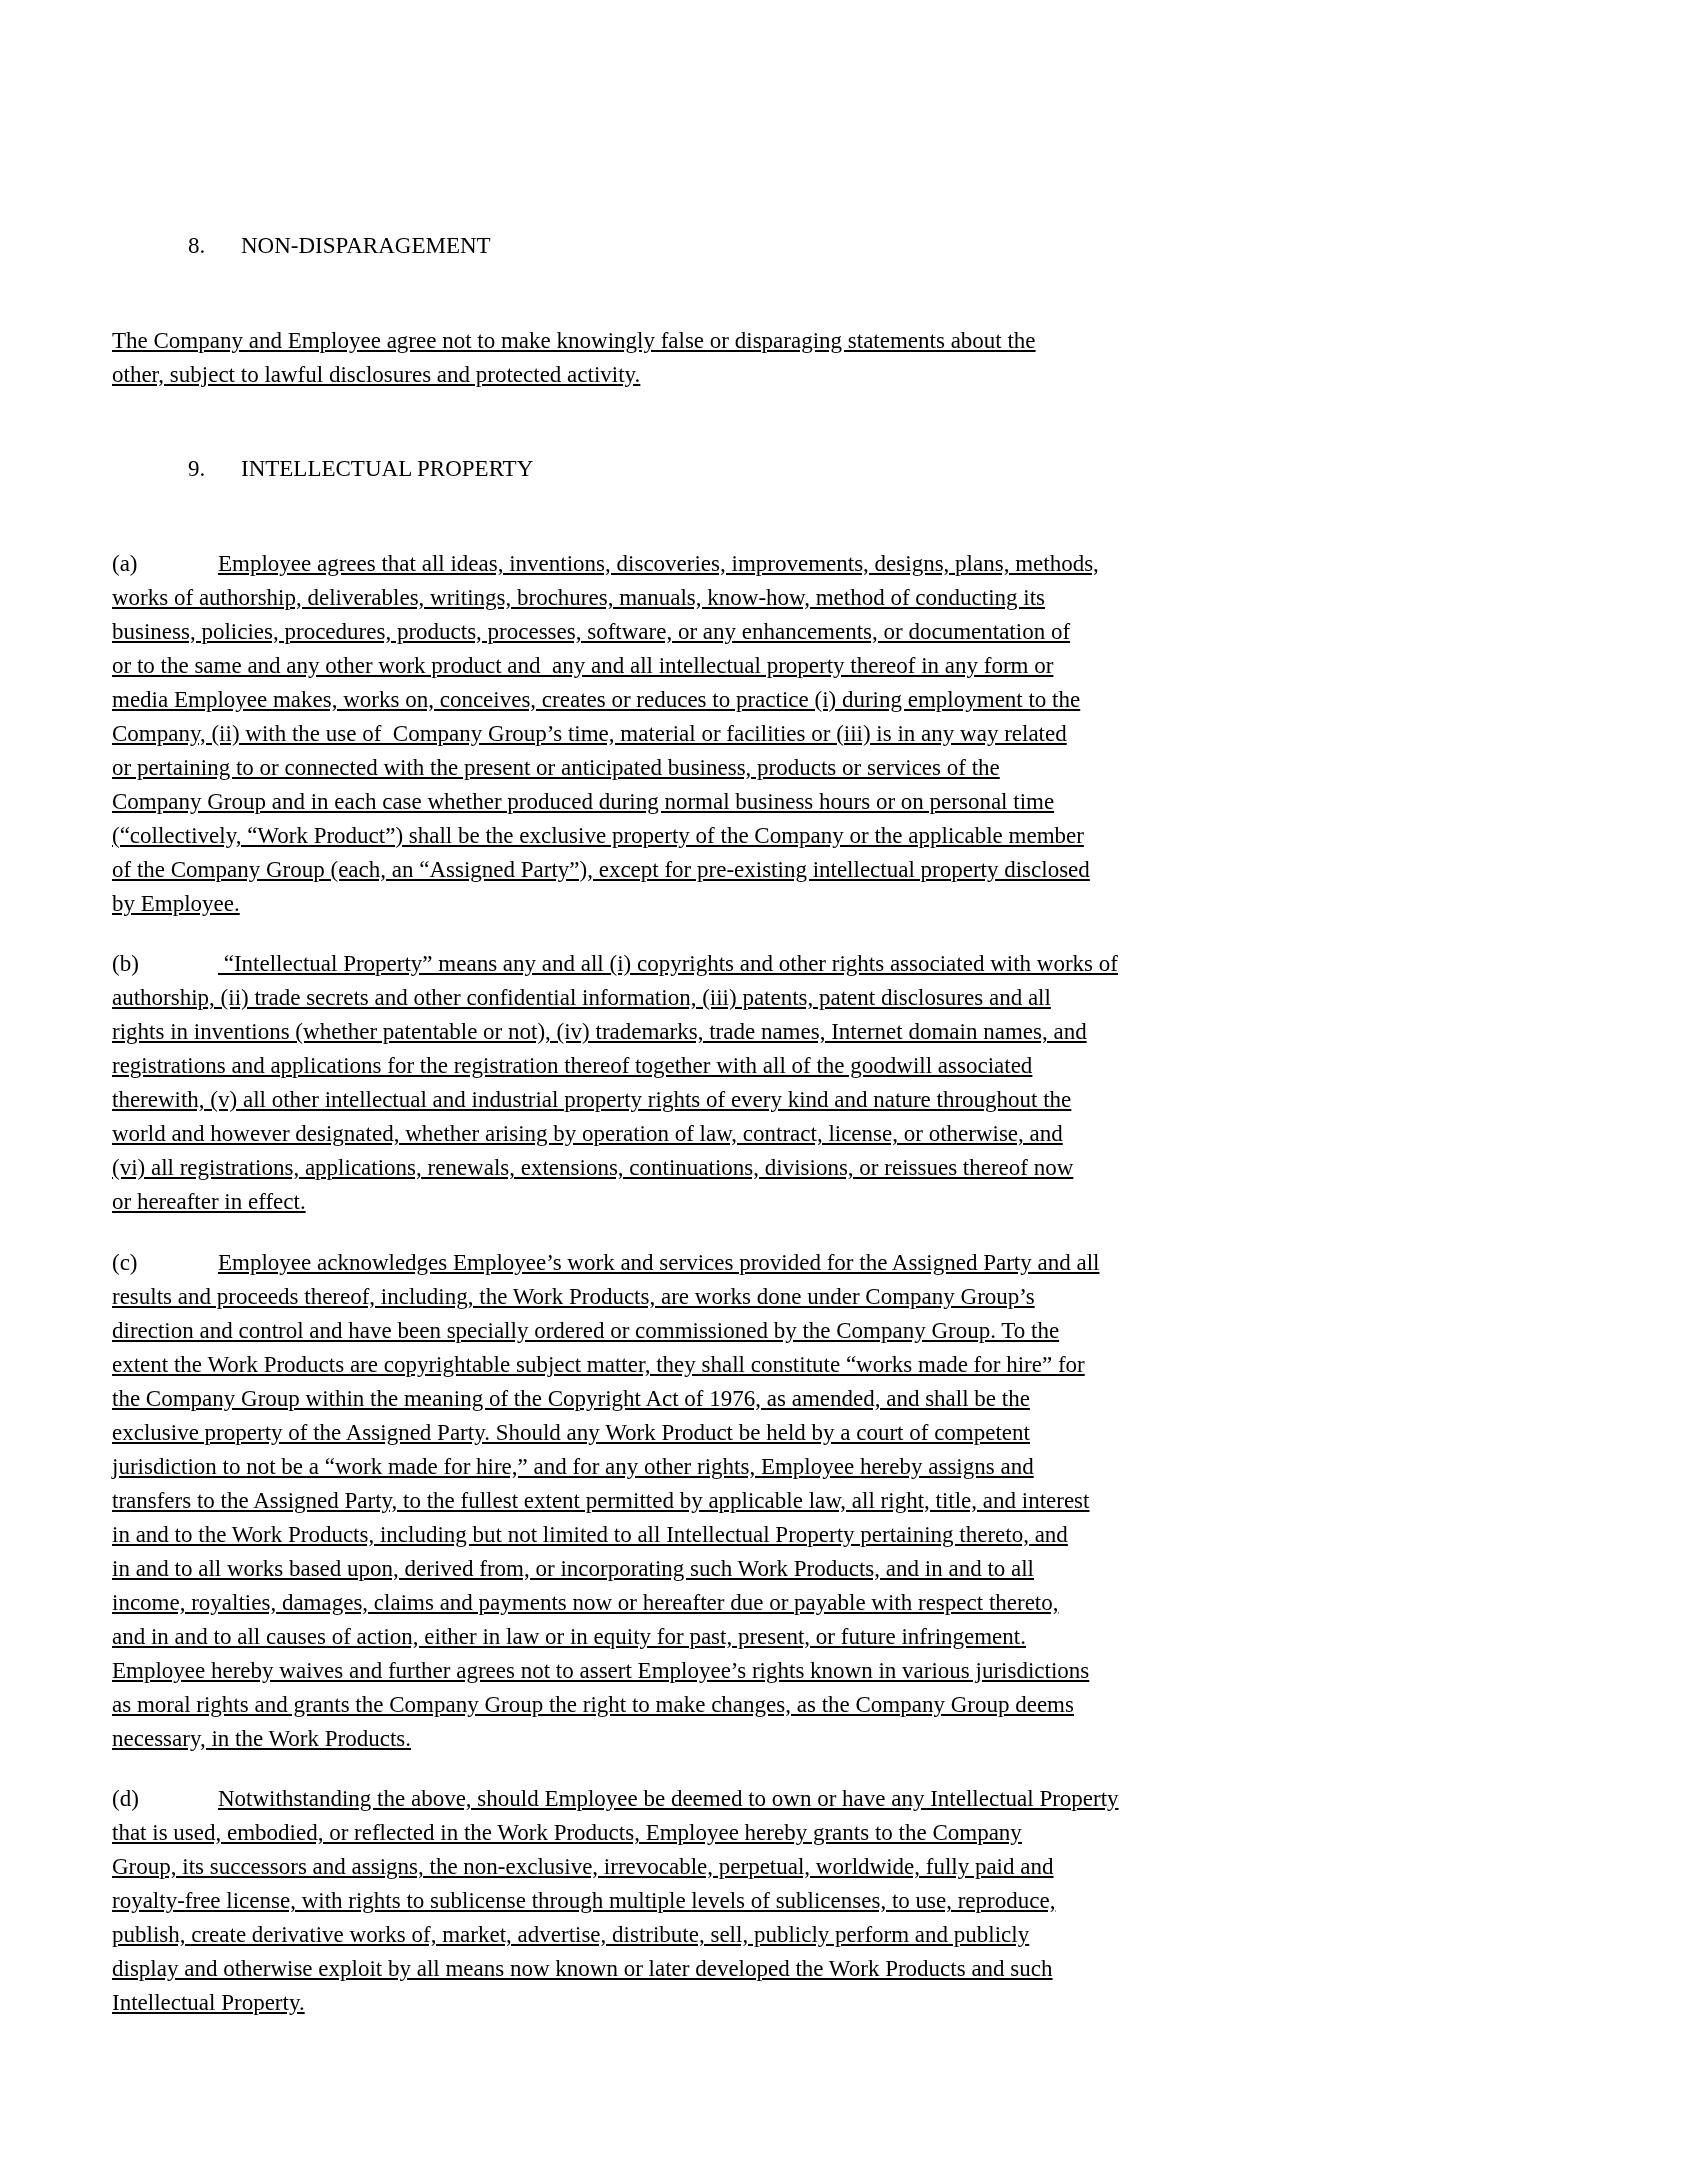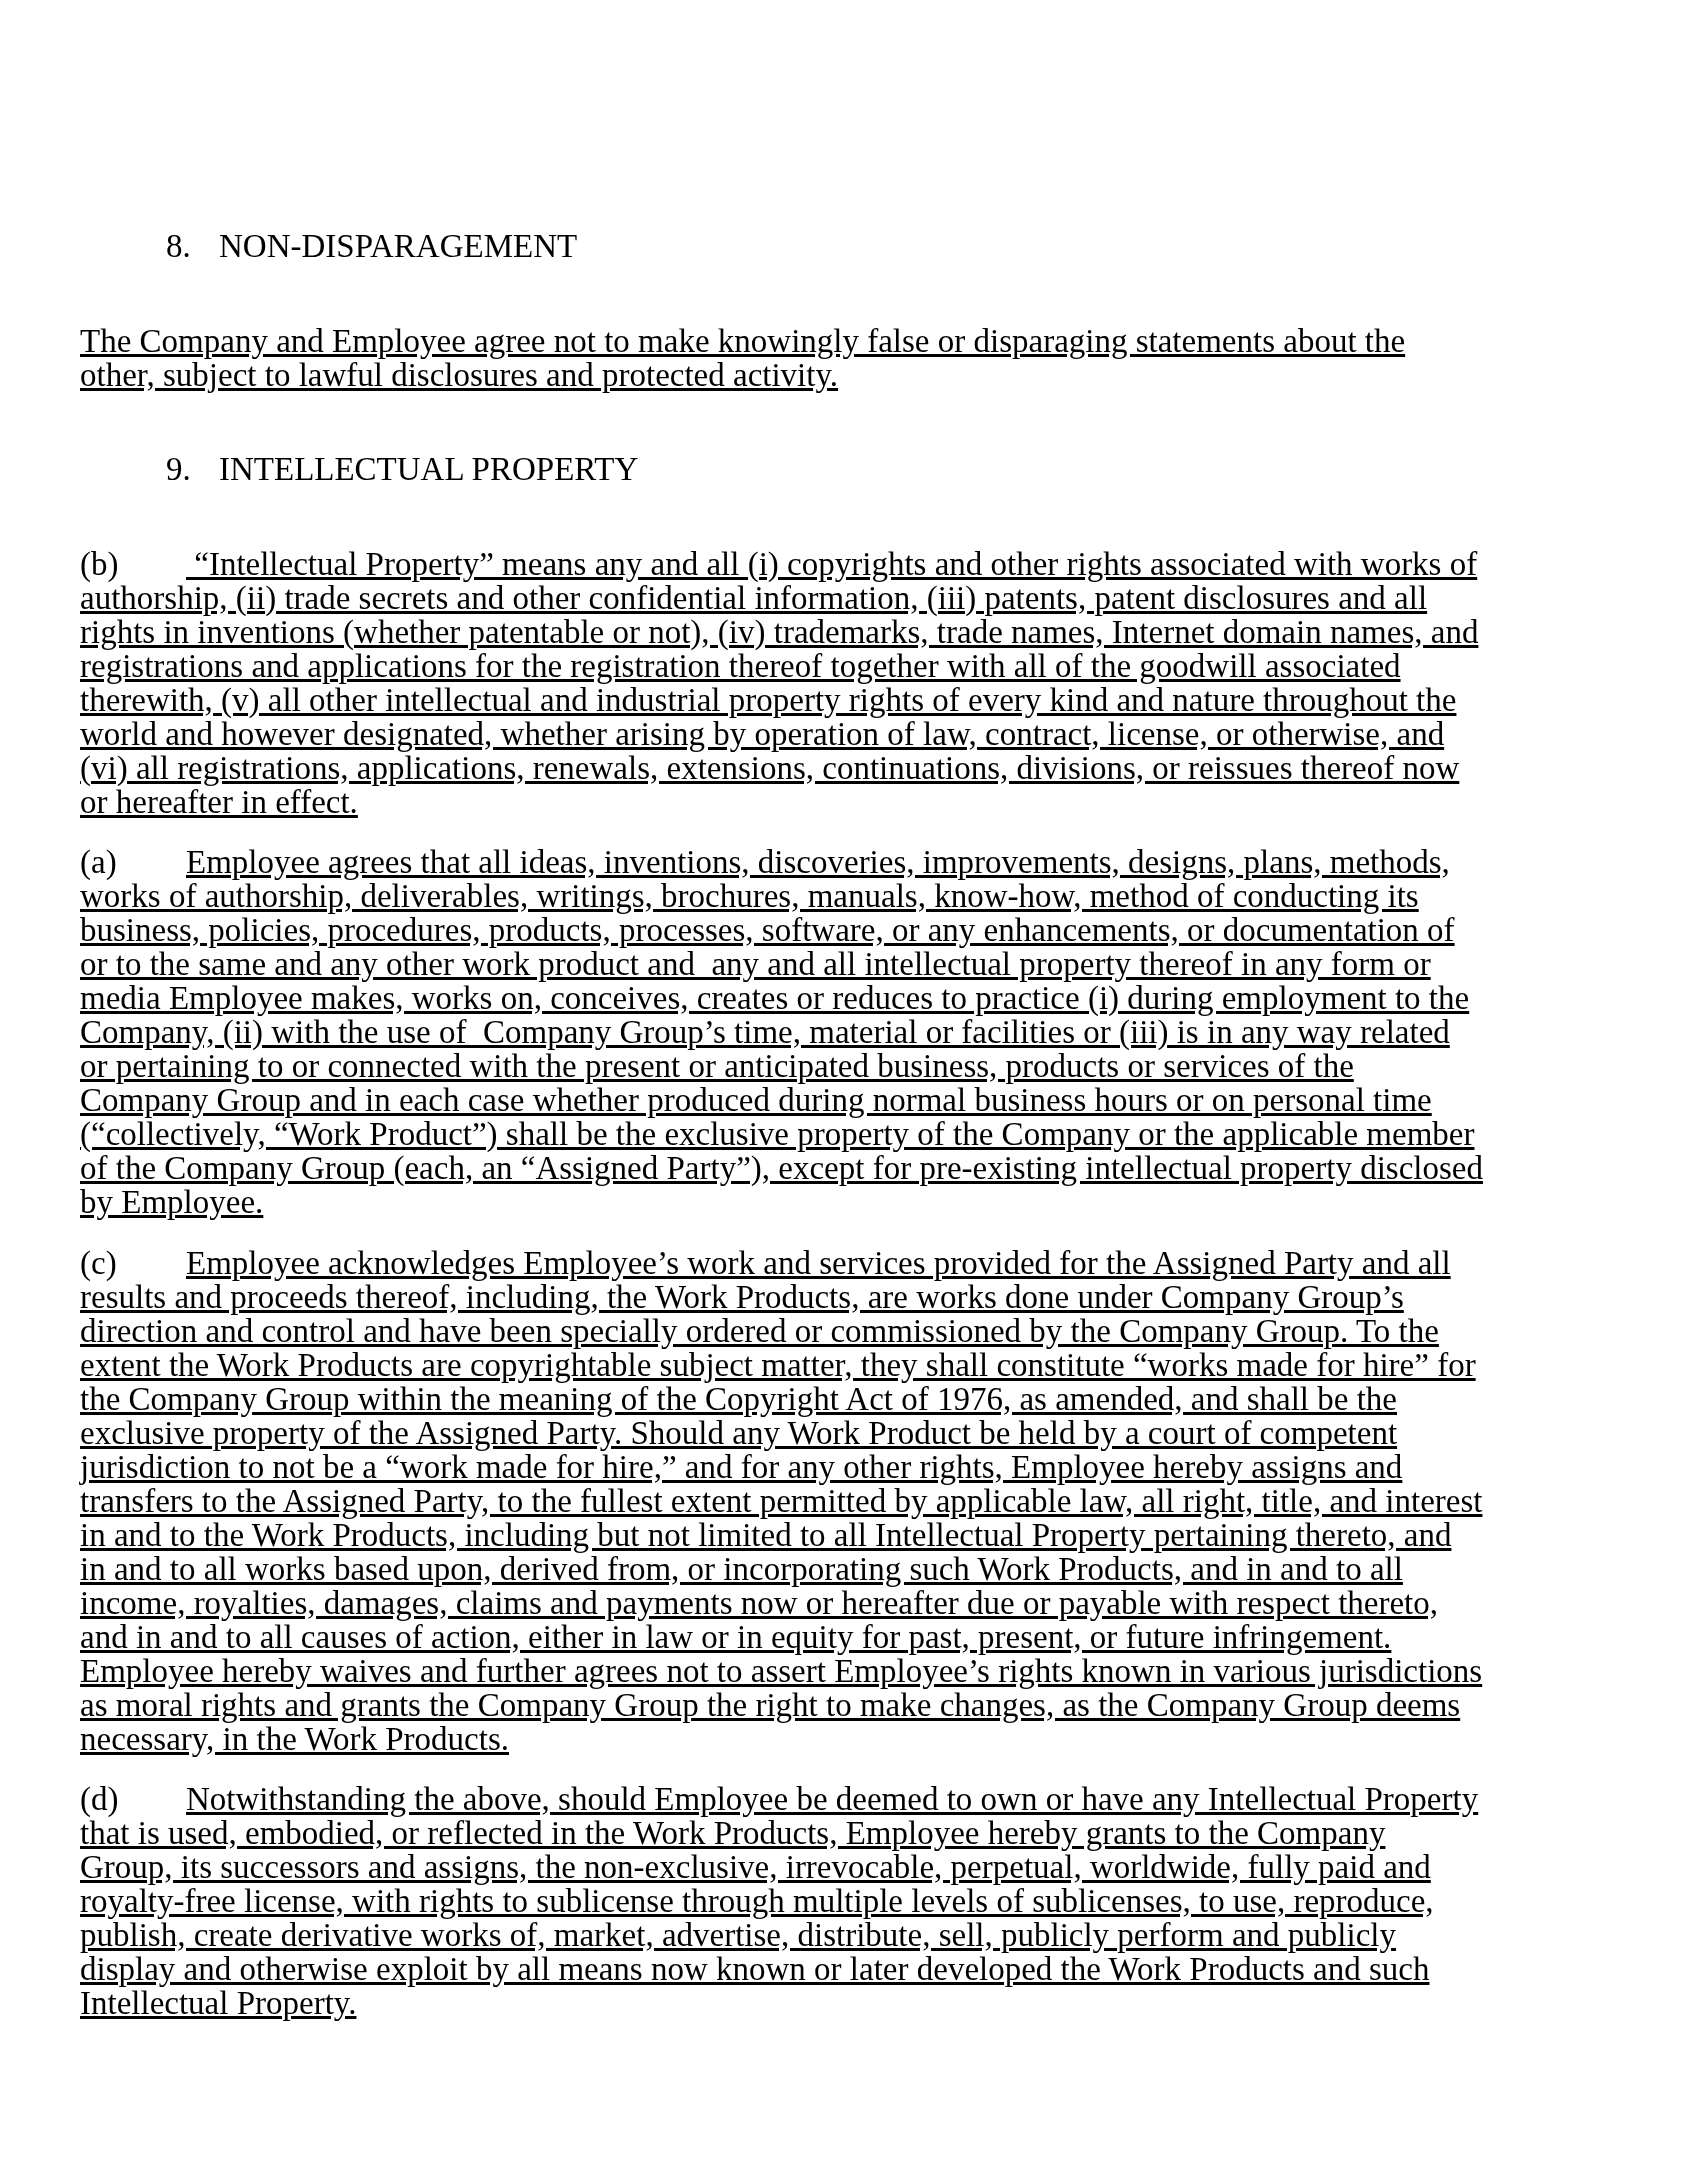--- a/index.html
+++ b/index.html
@@ -4,23 +4,23 @@
 <title>Document</title>
 <style>
   html, body { margin: 0; padding: 0; background: #ffffff; }
   .page {
     position: relative;
     width: 1687px;
     height: 2183px;
     background: #ffffff;
     color: #000000;
     font-family: "Liberation Serif", "DejaVu Serif", serif;
-    font-size: 33px;
+    font-size: 23px;
     box-sizing: border-box;
-    padding: 195px 192px 0 80px;
+    padding: 195px 192px 0 112px;
     overflow: hidden;
   }
   .heading {
     margin: 0 0 26.5px 53px;
     line-height: 34px;
     white-space: pre;
   }
   .h-num {
     display: inline-block;
     width: 53px;
@@ -51,42 +51,42 @@
   <div class="para">
     <span class="p-text">The Company and Employee agree not to make knowingly false or disparaging statements about the
 other, subject to lawful disclosures and protected activity.</span>
   </div>
 
   <div class="heading">
     <span class="h-num">9.</span><span class="h-title">INTELLECTUAL PROPERTY</span>
   </div>
 
   <div class="para">
-    <span class="p-label">(b)</span><span class="p-text"> “Intellectual Property” means any and all (i) copyrights and other rights associated with works of
-authorship, (ii) trade secrets and other confidential information, (iii) patents, patent disclosures and all
-rights in inventions (whether patentable or not), (iv) trademarks, trade names, Internet domain names, and
-registrations and applications for the registration thereof together with all of the goodwill associated
-therewith, (v) all other intellectual and industrial property rights of every kind and nature throughout the
-world and however designated, whether arising by operation of law, contract, license, or otherwise, and
-(vi) all registrations, applications, renewals, extensions, continuations, divisions, or reissues thereof now
-or hereafter in effect.</span>
-  </div>
-
-  <div class="para">
     <span class="p-label">(a)</span><span class="p-text">Employee agrees that all ideas, inventions, discoveries, improvements, designs, plans, methods,
 works of authorship, deliverables, writings, brochures, manuals, know-how, method of conducting its
 business, policies, procedures, products, processes, software, or any enhancements, or documentation of
 or to the same and any other work product and  any and all intellectual property thereof in any form or
 media Employee makes, works on, conceives, creates or reduces to practice (i) during employment to the
 Company, (ii) with the use of  Company Group’s time, material or facilities or (iii) is in any way related
 or pertaining to or connected with the present or anticipated business, products or services of the
 Company Group and in each case whether produced during normal business hours or on personal time
 (“collectively, “Work Product”) shall be the exclusive property of the Company or the applicable member
 of the Company Group (each, an “Assigned Party”), except for pre-existing intellectual property disclosed
 by Employee.</span>
+  </div>
+
+  <div class="para">
+    <span class="p-label">(b)</span><span class="p-text"> “Intellectual Property” means any and all (i) copyrights and other rights associated with works of
+authorship, (ii) trade secrets and other confidential information, (iii) patents, patent disclosures and all
+rights in inventions (whether patentable or not), (iv) trademarks, trade names, Internet domain names, and
+registrations and applications for the registration thereof together with all of the goodwill associated
+therewith, (v) all other intellectual and industrial property rights of every kind and nature throughout the
+world and however designated, whether arising by operation of law, contract, license, or otherwise, and
+(vi) all registrations, applications, renewals, extensions, continuations, divisions, or reissues thereof now
+or hereafter in effect.</span>
   </div>
 
   <div class="para">
     <span class="p-label">(c)</span><span class="p-text">Employee acknowledges Employee’s work and services provided for the Assigned Party and all
 results and proceeds thereof, including, the Work Products, are works done under Company Group’s
 direction and control and have been specially ordered or commissioned by the Company Group. To the
 extent the Work Products are copyrightable subject matter, they shall constitute “works made for hire” for
 the Company Group within the meaning of the Copyright Act of 1976, as amended, and shall be the
 exclusive property of the Assigned Party. Should any Work Product be held by a court of competent
 jurisdiction to not be a “work made for hire,” and for any other rights, Employee hereby assigns and

